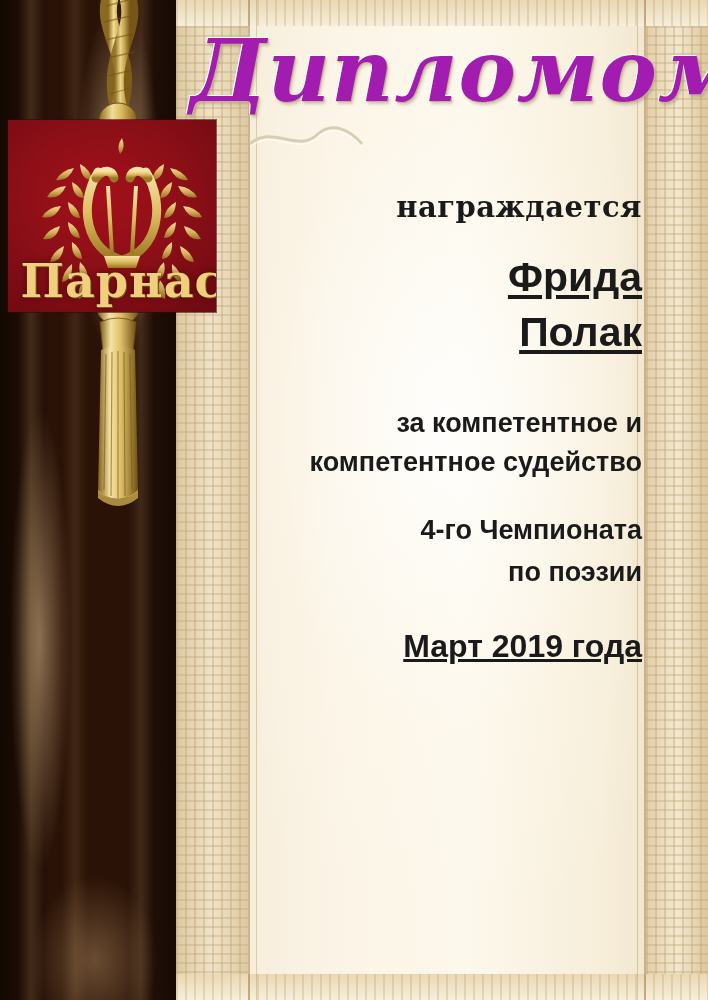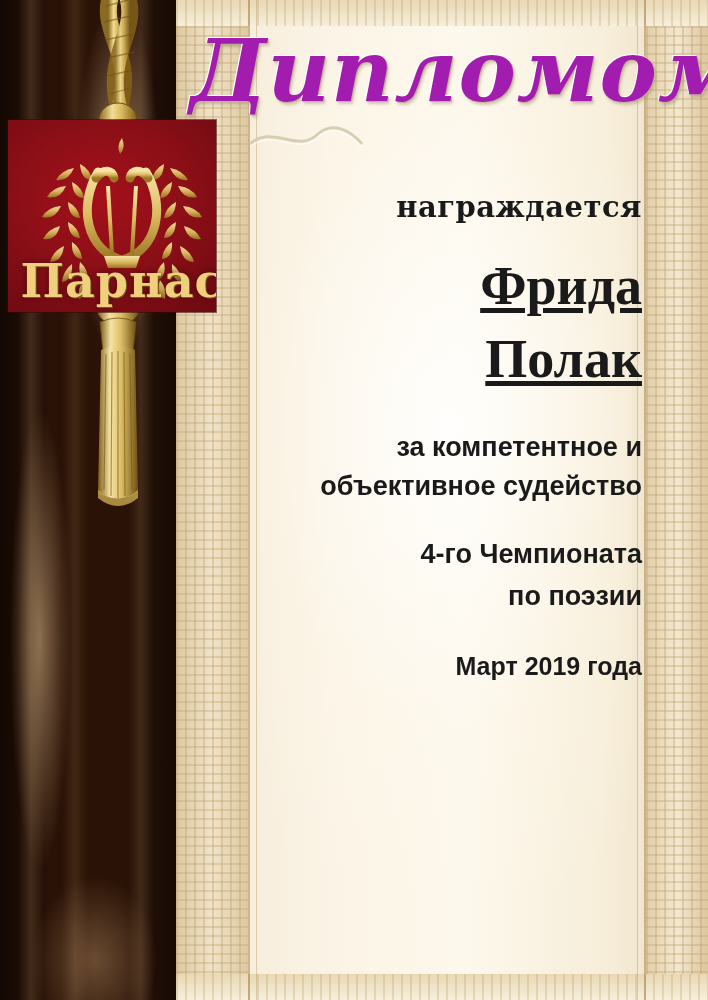--- a/index.html
+++ b/index.html
@@ -158,46 +158,47 @@
     color: #1a1a1a;
   }
   .line-awarded {
     font-size: 29px;
     font-weight: 700;
     font-family: "DejaVu Serif", serif;
     letter-spacing: 0.5px;
     margin-bottom: 26px;
   }
   .recipient {
-    font-size: 54px;
-    font-weight: 700;
-    font-family: Liberation Serif, serif;
+    font-size: 41px;
+    font-weight: 700;
+    font-family: Liberation Sans, sans-serif;
     line-height: 1.35;
     text-decoration: underline;
     text-underline-offset: 4px;
-    margin-bottom: 32px;
+    margin-bottom: 43px;
   }
   .reason {
     font-size: 27px;
     font-weight: 700;
     font-family: "Liberation Sans", sans-serif;
     line-height: 1.45;
     margin-bottom: 28px;
   }
   .event {
     font-size: 27px;
     font-weight: 700;
     font-family: "Liberation Sans", sans-serif;
     line-height: 1.55;
     margin-bottom: 34px;
   }
   .date {
-    font-size: 25px;
+    font-size: 32px;
     font-weight: 700;
     font-family: "Liberation Sans", sans-serif;
+    text-decoration: underline;
   }
 
   
   .cord {
     position: absolute;
     left: 86px;
     top: -8px;
     width: 64px;
     height: 150px;
   }
@@ -258,21 +259,21 @@
   </svg>
 
   <div class="content">
     <div class="line-awarded">награждается</div>
     <div class="recipient">
       <div>Фрида</div>
       <div>Полак</div>
     </div>
     <div class="reason">
       <div>за компетентное и</div>
-      <div>объективное судейство</div>
+      <div>компетентное судейство</div>
     </div>
     <div class="event">
       <div>4-го Чемпионата</div>
       <div>по поэзии</div>
     </div>
     <div class="date">Март  2019 года</div>
   </div>
 
   <div class="drape">
     <div class="drape-sheen"></div>

